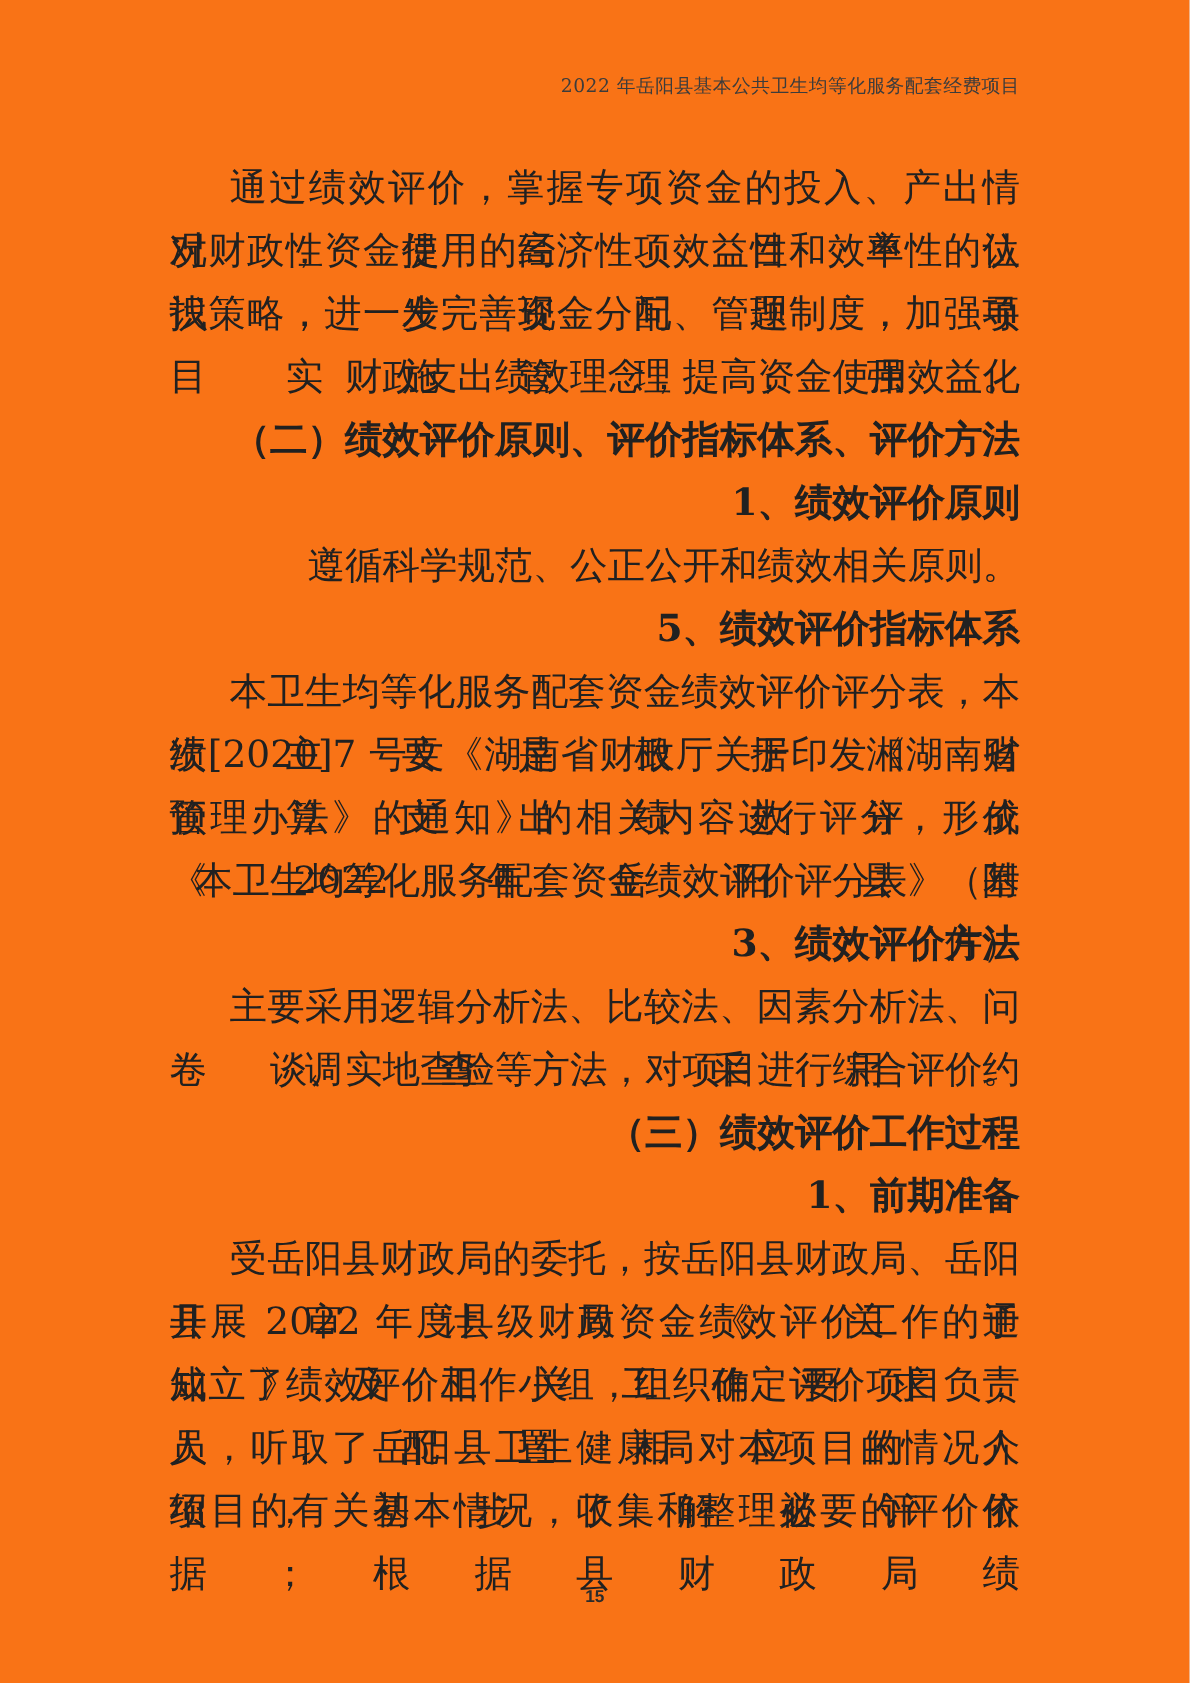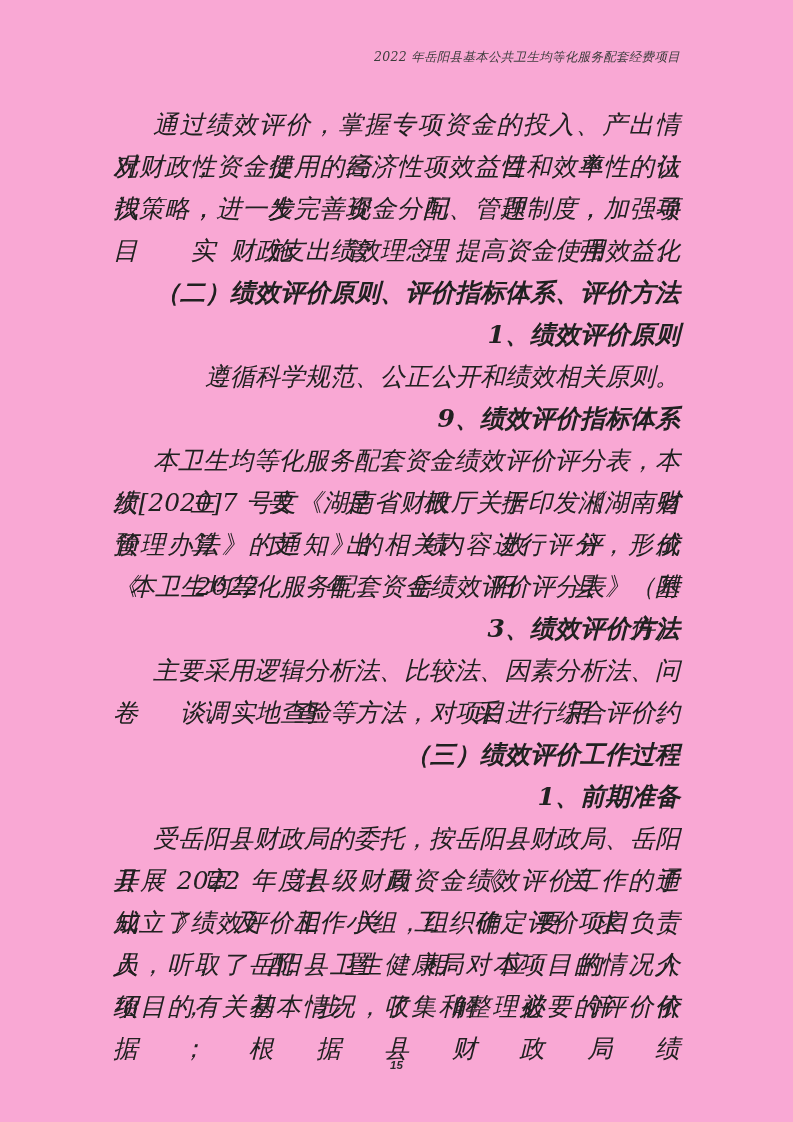--- a/index.html
+++ b/index.html
@@ -1,24 +1,23 @@
 <!DOCTYPE html>
 <html><head>
 <meta charset="utf-8">
 <style>
   html,body { margin:0; padding:0; background:#e8e8e8; }
   .page {
     position:relative;
     width:793px; height:1122px;
     margin:0 auto;
-    background:#f9a8d4;
+    background:#f97316;
     font-family:"DejaVu Serif","Liberation Serif",serif;
     color:#212121;
     overflow:hidden;
-    font-style:italic;
   }
   .header {
     position:absolute;
     top:48px; left:113px; width:567px;
     text-align:right;
     font-size:12.5px;
     letter-spacing:0.3px;
     color:#3c3c3c;
     line-height:18px;
   }
@@ -61,21 +60,21 @@
   <div class="header">2022 年岳阳县基本公共卫生均等化服务配套经费项目</div>
 
   <div class="content">
     <div class="ln full indent">通过绩效评价，掌握专项资金的投入、产出情况，提高项目单位</div>
     <div class="ln full">对财政性资金使用的经济性、效益性和效率性的认识，发现问题，寻</div>
     <div class="ln full">找策略，进一步完善资金分配、管理制度，加强项目实施管理，强化</div>
     <div class="ln">财政支出绩效理念，提高资金使用效益。</div>
     <div class="ln h h1i">（二）绩效评价原则、评价指标体系、评价方法</div>
     <div class="ln h h2i">1、绩效评价原则</div>
     <div class="ln indent">遵循科学规范、公正公开和绩效相关原则。</div>
-    <div class="ln h h2i">9、绩效评价指标体系</div>
+    <div class="ln h h2i">5、绩效评价指标体系</div>
     <div class="ln full indent">本卫生均等化服务配套资金绩效评价评分表，本次主要是根据湘财</div>
     <div class="ln full">绩[2020]7 号文《湖南省财政厅关于印发《湖南省预算支出绩效评价</div>
     <div class="ln full">管理办法》的通知》的相关内容进行评分，形成《2022 年岳阳县基</div>
     <div class="ln">本卫生均等化服务配套资金绩效评价评分表》（附件）</div>
     <div class="ln h h2i">3、绩效评价方法</div>
     <div class="ln full indent">主要采用逻辑分析法、比较法、因素分析法、问卷调查、采用约</div>
     <div class="ln">谈、实地查验等方法，对项目进行综合评价。</div>
     <div class="ln h hang">（三）绩效评价工作过程</div>
     <div class="ln h h2i">1、前期准备</div>
     <div class="ln full indent">受岳阳县财政局的委托，按岳阳县财政局、岳阳县审计局《关于</div>

